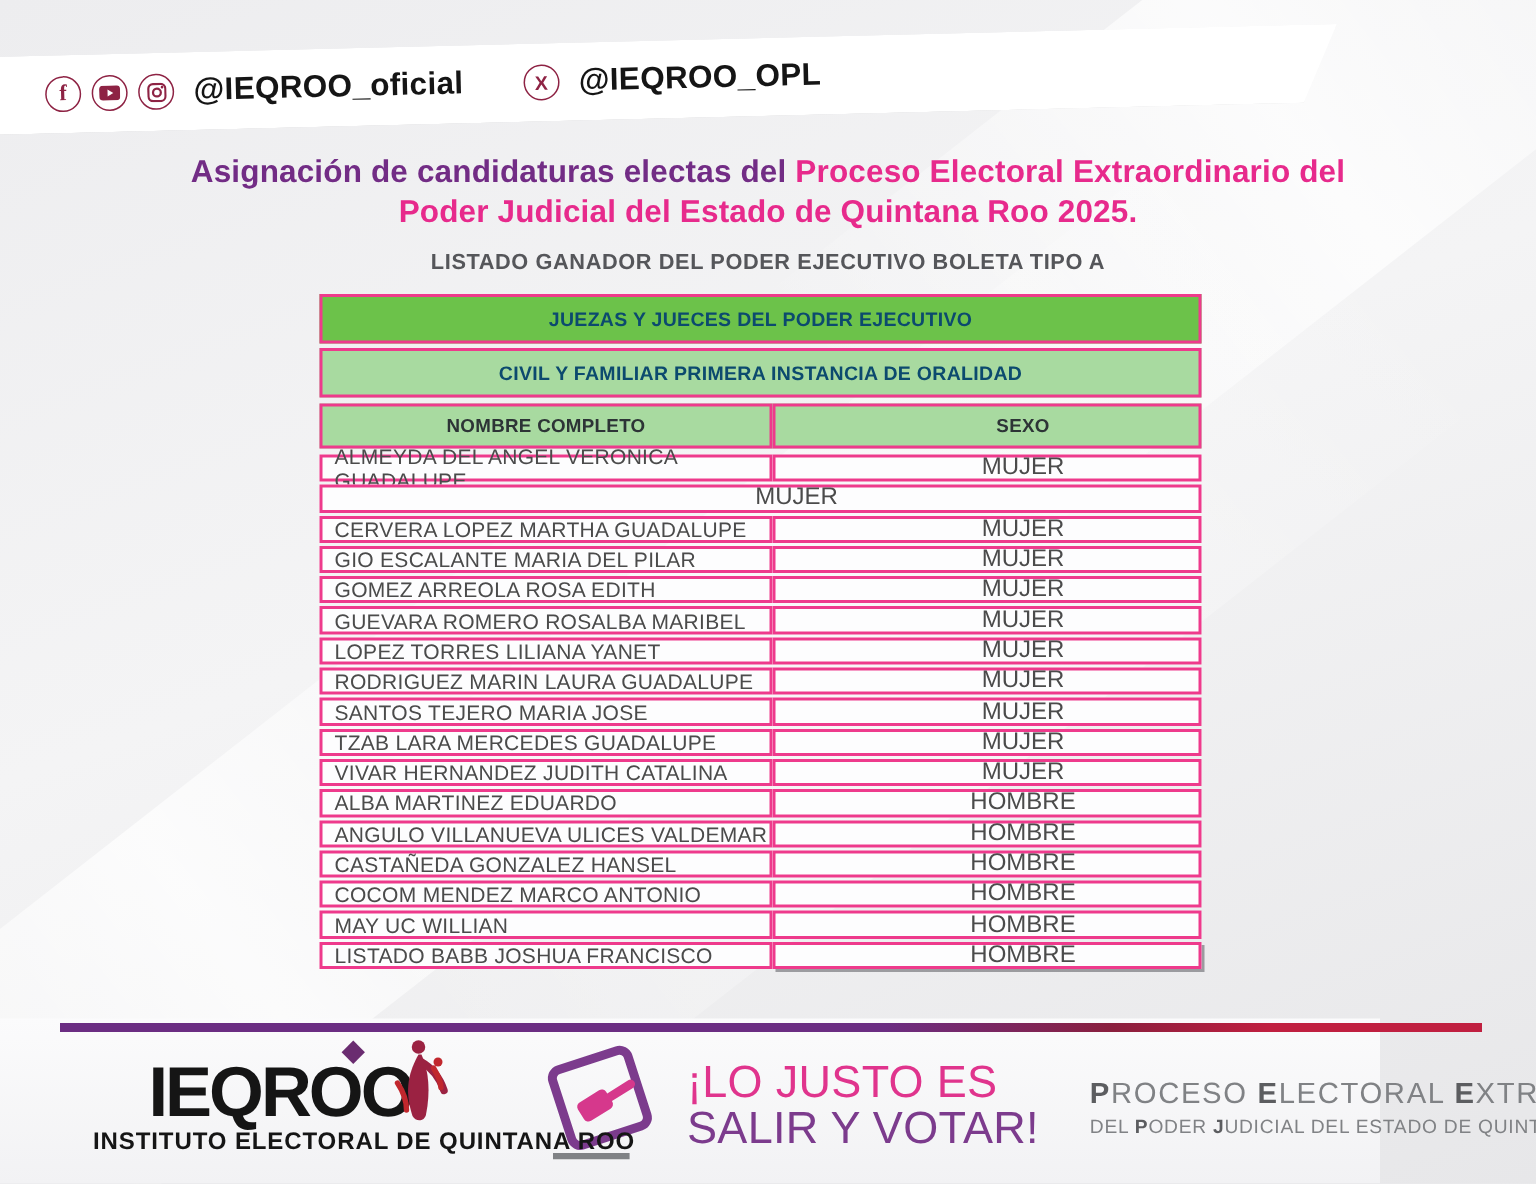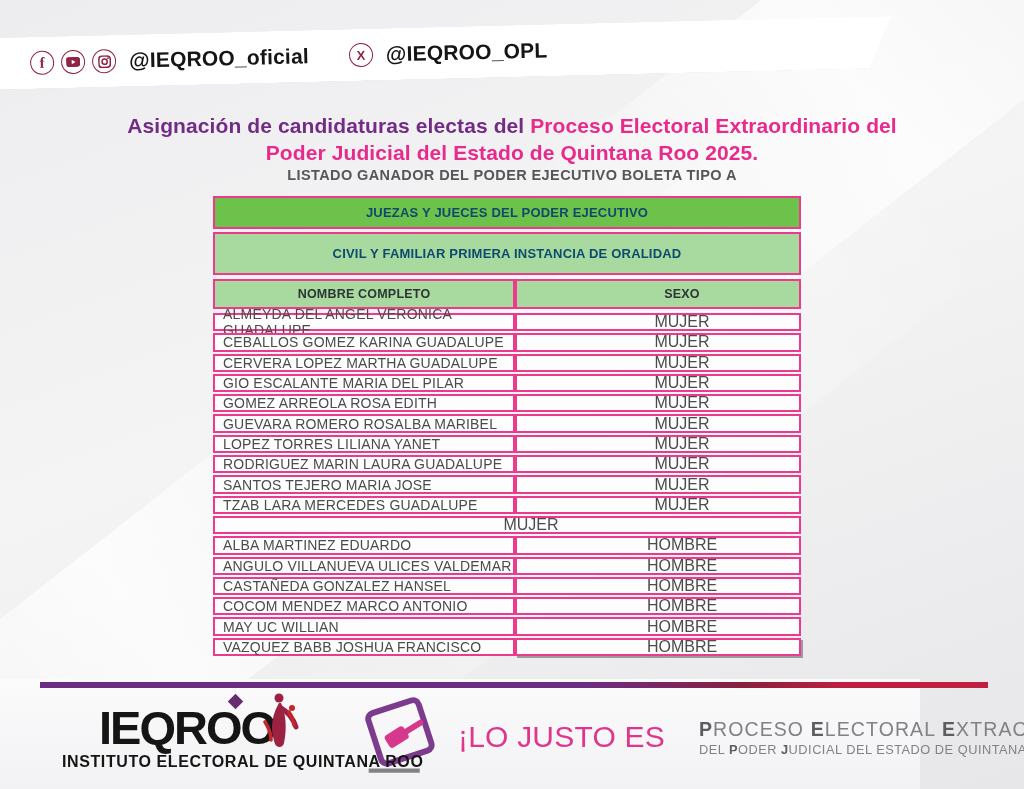--- a/index.html
+++ b/index.html
@@ -20,30 +20,30 @@
     display:flex; align-items:center; padding-left:40px; }
   .soc-circle { width:24px; height:24px; border:1.6px solid #8e2344; border-radius:50%; display:flex; align-items:center; justify-content:center; margin-right:7px; flex:0 0 auto; color:#8e2344; }
   .soc-circle svg { display:block; }
   .fb-f { font-weight:700; font-size:15px; color:#8e2344; line-height:1; font-family:"Liberation Serif",serif; }
   .x-glyph { font-weight:700; font-size:13px; color:#8e2344; line-height:1; }
   .handle { font-weight:700; font-size:21px; color:#151515; letter-spacing:.2px; margin-left:6px; }
   .handle-gap { width:40px; }
 
   
   #title-wrap { position:absolute; top:97px; left:0; right:0; text-align:center; }
-  #title { width:780px; margin:16px auto; font-size:21px; font-weight:700; line-height:1.27; letter-spacing:.1px; }
+  #title { width:780px; margin:5px auto; font-size:21px; font-weight:700; line-height:1.27; letter-spacing:.1px; }
   #title .t-purple { color:#722c85; }
   #title .t-pink { color:#e72a8c; }
   #subtitle { position:absolute; top:167px; left:0; right:0; text-align:center; font-size:14.5px; font-weight:700; color:#55565a; letter-spacing:.4px; }
 
   
   #table-wrap { position:absolute; left:213px; top:196px; width:588px; }
   .band { width:100%; border:2px solid #ee3a8c; text-align:center; font-weight:700; color:#0c4a6e; display:flex; align-items:center; justify-content:center; }
   .band-dark { height:33px; background:#6cc24a; font-size:13px; margin-bottom:3px; letter-spacing:.2px; }
-  .band-light { height:43px; background:#a8daa0; font-size:13px; margin-bottom:4px; letter-spacing:.2px; }
+  .band-light { height:33px; background:#a8daa0; font-size:13px; margin-bottom:4px; letter-spacing:.2px; }
   .thead-row, .trow { display:flex; gap:0; }
   .thead-row { margin-bottom:4px; }
   .hcell { border:2px solid #ee3a8c; background:#a8daa0; height:30px; display:flex; align-items:center; justify-content:center; font-weight:700; font-size:12.5px; color:#2d3436; letter-spacing:.2px; }
   .cell { border:2px solid #ee3a8c; background:#fdfdfe; height:18.3px; display:flex; align-items:center; font-size:14px; color:#4b4b4b; }
   .col-name { flex:0 0 302px; }
   .col-sex  { flex:1 1 auto;padding-left:48px; }
   .trow { margin-bottom:2px; }
   .cell.name { padding-left:8px; justify-content:flex-start; letter-spacing:.2px; }
   .cell.sex  { justify-content:center; font-size:16px; }
   .trow:last-child .cell.sex { box-shadow:2px 2px 0 rgba(90,90,95,.55); }
@@ -115,21 +115,20 @@
     <div class="thead-row">
       <div class="hcell col-name">NOMBRE COMPLETO</div>
       <div class="hcell col-sex">SEXO</div>
     </div>
     <div>
         <div class="trow">
           <div class="cell name col-name">ALMEYDA DEL ANGEL VERONICA GUADALUPE</div>
           <div class="cell sex col-sex">MUJER</div>
         </div>
         <div class="trow">
-          <div class="cell name col-name">CEBALLOS GOMEZ KARINA GUADALUPE</div>
           <div class="cell sex col-sex">MUJER</div>
         </div>
         <div class="trow">
           <div class="cell name col-name">CERVERA LOPEZ MARTHA GUADALUPE</div>
           <div class="cell sex col-sex">MUJER</div>
         </div>
         <div class="trow">
           <div class="cell name col-name">GIO ESCALANTE MARIA DEL PILAR</div>
           <div class="cell sex col-sex">MUJER</div>
         </div>
@@ -151,20 +150,21 @@
         </div>
         <div class="trow">
           <div class="cell name col-name">SANTOS TEJERO MARIA JOSE</div>
           <div class="cell sex col-sex">MUJER</div>
         </div>
         <div class="trow">
           <div class="cell name col-name">TZAB LARA MERCEDES GUADALUPE</div>
           <div class="cell sex col-sex">MUJER</div>
         </div>
         <div class="trow">
+          <div class="cell name col-name">VIVAR HERNANDEZ JUDITH CATALINA</div>
           <div class="cell sex col-sex">MUJER</div>
         </div>
         <div class="trow">
           <div class="cell name col-name">ALBA MARTINEZ EDUARDO</div>
           <div class="cell sex col-sex">HOMBRE</div>
         </div>
         <div class="trow">
           <div class="cell name col-name">ANGULO VILLANUEVA ULICES VALDEMAR</div>
           <div class="cell sex col-sex">HOMBRE</div>
         </div>
@@ -174,21 +174,21 @@
         </div>
         <div class="trow">
           <div class="cell name col-name">COCOM MENDEZ MARCO ANTONIO</div>
           <div class="cell sex col-sex">HOMBRE</div>
         </div>
         <div class="trow">
           <div class="cell name col-name">MAY UC WILLIAN</div>
           <div class="cell sex col-sex">HOMBRE</div>
         </div>
         <div class="trow">
-          <div class="cell name col-name">VAZQUEZ BABB JOSHUA FRANCISCO</div>
+          <div class="cell name col-name">LISTADO BABB JOSHUA FRANCISCO</div>
           <div class="cell sex col-sex">HOMBRE</div>
         </div>
       </div>
   </div>
 
   <div id="footer">
     <div id="footer-line"></div>
     <div id="footer-row">
 
       <div id="ieqroo-logo">
@@ -217,20 +217,21 @@
           <g transform="rotate(-32 50 48)">
             <rect x="32" y="38" width="26" height="17" rx="4" fill="#d6388c"></rect>
             <rect x="55" y="43.5" width="26" height="7" rx="3.5" fill="#d6388c"></rect>
           </g>
           <line x1="12" y1="89" x2="72" y2="89" stroke="#808285" stroke-width="5"></line>
         </svg>
       </div>
 
       <div id="slogan">
         <span class="s1">¡LO JUSTO ES</span>
+        <span class="s2">SALIR Y VOTAR!</span>
       </div>
 
       <div id="process">
         <div class="p1"><span class="seg-bold">P</span><span>ROCESO </span><span class="seg-bold">E</span><span>LECTORAL </span><span class="seg-bold">E</span><span>XTRAORDINARIO</span></div>
         <div class="p2"><span>DEL </span><span class="seg-bold">P</span><span>ODER </span><span class="seg-bold">J</span><span>UDICIAL DEL ESTADO DE QUINTANA ROO </span></div>
       </div>
 
     </div>
   </div>
 </div>

